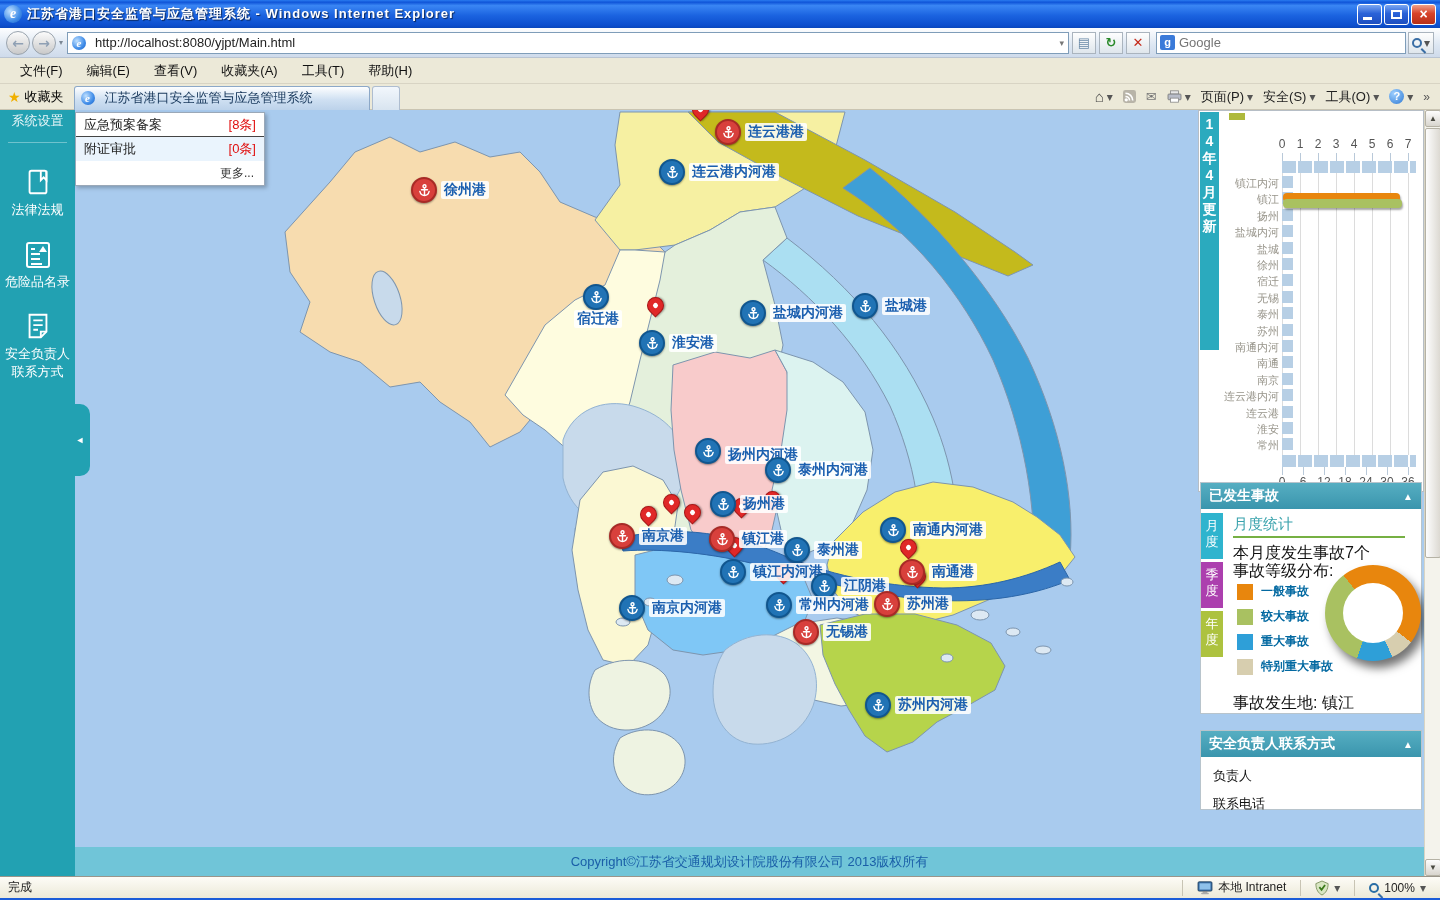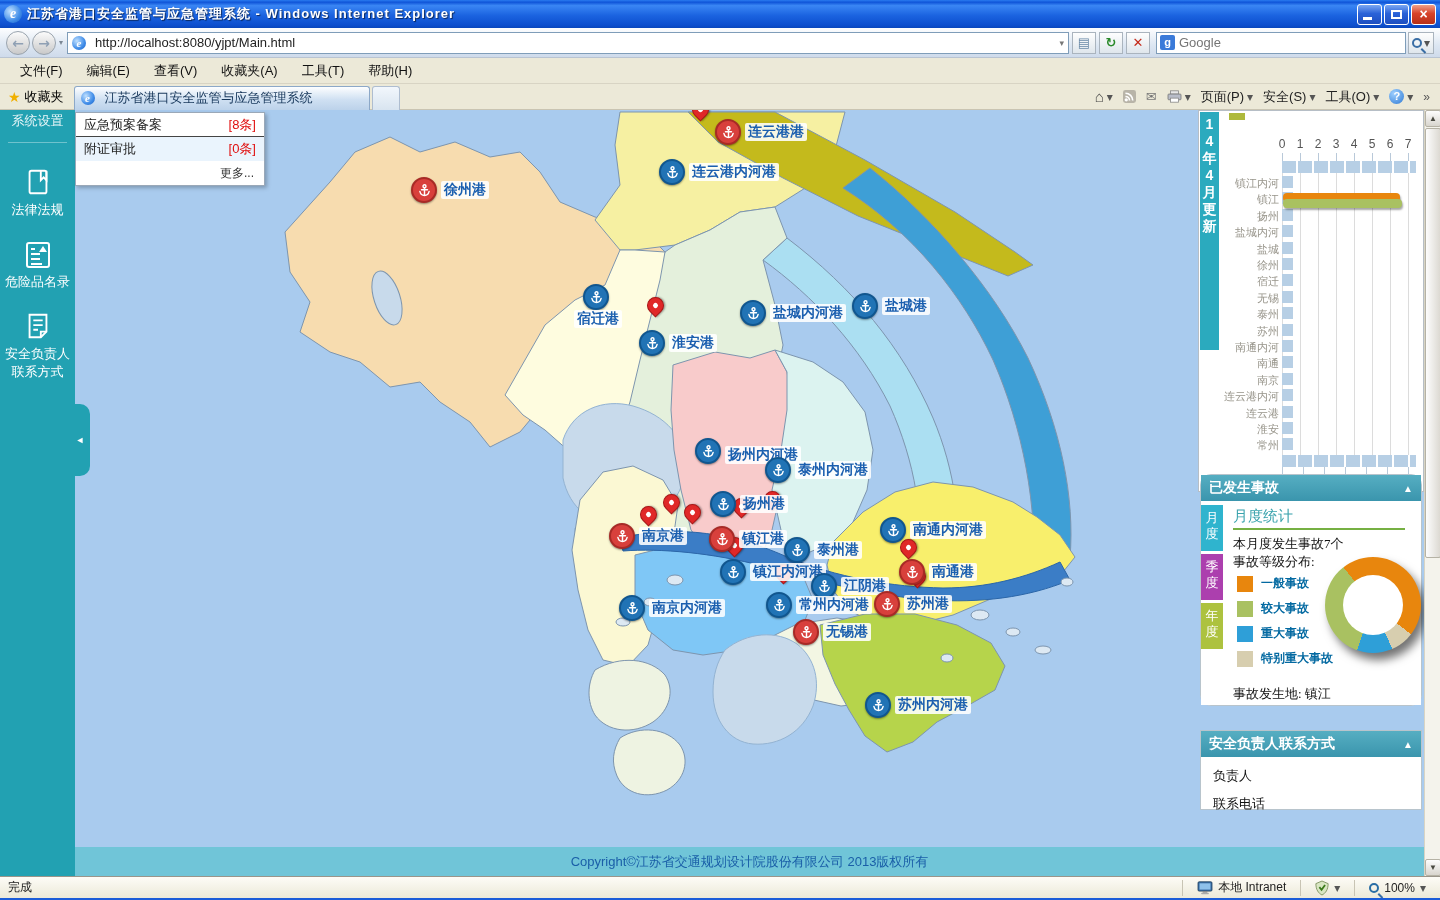--- a/index.html
+++ b/index.html
@@ -126,21 +126,21 @@
 
   .panel { position:absolute; left:2px; width:222px; background:#fff; border:1px solid #b8c4cc; }
   .panel-head { height:26px; background:linear-gradient(180deg,#56aec2,#3a95ad); color:#fff; font-size:14px;
     font-weight:bold; display:flex; align-items:center; padding:0 8px; }
   .panel-head .up { margin-left:auto; font-size:10px; }
   #accident-body { position:relative; height:204px; background:#fff; }
   .vtab { position:absolute; left:0; width:22px; color:#fff; font-size:13px; text-align:center; padding-top:5px; }
   .vtab div { line-height:16px; }
   #acc-title { position:absolute; left:32px; top:6px; font-size:15px; color:#3aa3ad; }
   #acc-underline { position:absolute; left:32px; top:27px; width:172px; height:2px; background:#76b043; }
-  .acc-line { position:absolute; left:32px; font-size:13px; color:#111;font-family:Liberation Serif, serif; }
+  .acc-line { position:absolute; left:32px; font-size:16px; color:#111; }
   .leg-item { position:absolute; left:36px; display:flex; align-items:center; gap:8px; }
   .leg-sw { width:16px; height:16px; }
   .leg-tx { font-size:12px; font-weight:bold; color:#0369a1; }
   #donut { position:absolute; left:124px; top:56px; width:96px; height:96px; border-radius:50%;
     filter:drop-shadow(5px 7px 5px rgba(0,0,0,.55)); }
   #donut-hole { position:absolute; left:18px; top:18px; width:60px; height:60px; border-radius:50%; background:#fff; }
   #contact-body { position:relative; height:52px; }
   .contact-row { position:absolute; left:12px; font-size:13px; color:#111; }
 
   
@@ -741,21 +741,21 @@
     <div id="update-badge">
         <div>1</div>
         <div>4</div>
         <div>年</div>
         <div>4</div>
         <div>月</div>
         <div>更</div>
         <div>新</div>
       </div>
 
-    <div class="panel" id="accident-panel" style="top:364px;border-radius:11px;">
+    <div class="panel" id="accident-panel" style="top:372px;">
       <div class="panel-head">
         <span>已发生事故</span>
         <span class="up">▲</span>
       </div>
       <div id="accident-body">
         <div id="acc-title">月度统计</div>
         <div id="acc-underline"></div>
         <div class="acc-line" style="top:34px;">本月度发生事故7个</div>
         <div class="acc-line" style="top:52px;">事故等级分布:</div>
         <div id="acc-legend">

